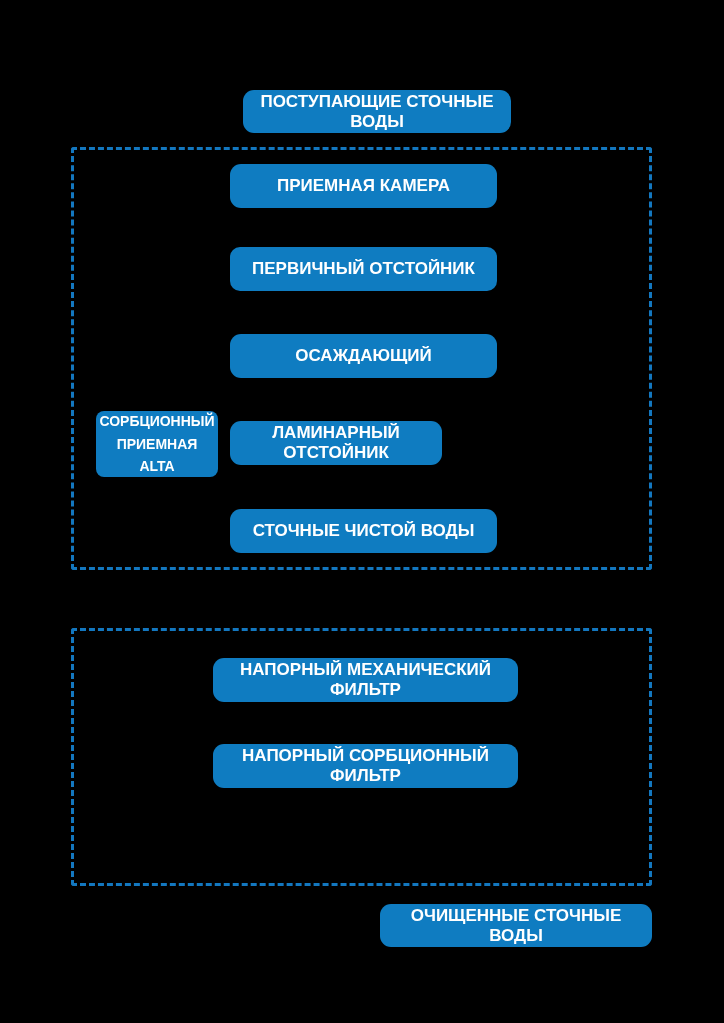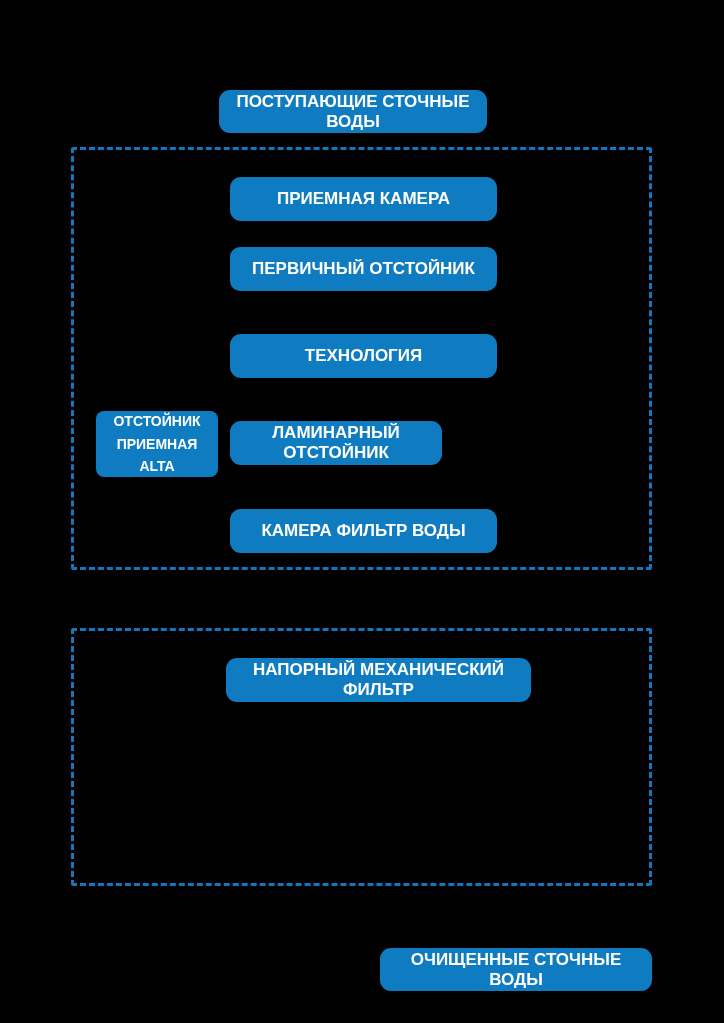--- a/index.html
+++ b/index.html
@@ -52,60 +52,61 @@
     flex-direction: column;
     align-items: center;
     justify-content: center;
     text-align: center;
     font-weight: bold;
     font-size: 14px;
     line-height: 1.6;
     padding: 4px;
   }
   
-  .n-input   { left: 219px; top: 90px;  width: 268px; height: 43px; border-radius: 11px; }
+  .n-input   { left: 243px; top: 90px;  width: 268px; height: 43px; border-radius: 11px; }
   .c-stage1  { left: 71px;  top: 147px; width: 581px; height: 423px; }
-  .n-s1-0    { left: 230px; top: 177px; width: 267px; height: 44px; }
+  .n-s1-0    { left: 230px; top: 164px; width: 267px; height: 44px; }
   .n-s1-1    { left: 230px; top: 247px; width: 267px; height: 44px; border-radius: 10px; }
   .n-s1-2    { left: 230px; top: 334px; width: 267px; height: 44px; }
   .n-s1-3    { left: 230px; top: 421px; width: 212px; height: 44px; }
   .n-s1-4    { left: 230px; top: 509px; width: 267px; height: 44px; }
   .n-side    { left: 96px;  top: 411px; width: 122px; height: 66px; }
   .c-stage2  { left: 71px;  top: 628px; width: 581px; height: 258px; }
-  .n-s2-0    { left: 226px; top: 658px; width: 305px; height: 44px; }
+  .n-s2-0    { left: 213px; top: 658px; width: 305px; height: 44px; }
   .n-s2-1    { left: 213px; top: 744px; width: 305px; height: 44px; }
   .n-s2-2    { left: 213px; top: 829px; width: 305px; height: 44px; }
-  .n-output  { left: 380px; top: 948px; width: 272px; height: 43px; border-radius: 11px; }
+  .n-output  { left: 380px; top: 904px; width: 272px; height: 43px; border-radius: 11px; }
 </style>
 </head>
 <body>
 
 <div class="canvas">
 
 
   <div class="node n-input">ПОСТУПАЮЩИЕ СТОЧНЫЕ ВОДЫ</div>
 
   <div class="stage-container c-stage1"></div>
 
   <div class="node n-s1-0">ПРИЕМНАЯ КАМЕРА</div>
 
   <div class="node n-s1-1">ПЕРВИЧНЫЙ ОТСТОЙНИК</div>
 
-  <div class="node n-s1-2">ТЕХНОЛОГИЯ</div>
+  <div class="node n-s1-2">ОСАЖДАЮЩИЙ</div>
 
   <div class="node n-s1-3">ЛАМИНАРНЫЙ ОТСТОЙНИК</div>
 
   <div class="side-node n-side">
-    <span>ОТСТОЙНИК</span>
+    <span>СОРБЦИОННЫЙ</span>
     <span>ПРИЕМНАЯ ALTA</span>
   </div>
 
-  <div class="node n-s1-4">КАМЕРА ФИЛЬТР ВОДЫ</div>
+  <div class="node n-s1-4">СТОЧНЫЕ ЧИСТОЙ ВОДЫ</div>
 
   <div class="stage-container c-stage2"></div>
 
   <div class="node n-s2-0">НАПОРНЫЙ МЕХАНИЧЕСКИЙ ФИЛЬТР</div>
 
+  <div class="node n-s2-1">НАПОРНЫЙ СОРБЦИОННЫЙ ФИЛЬТР</div>
 
 
   <div class="node n-output">ОЧИЩЕННЫЕ СТОЧНЫЕ ВОДЫ</div>
 
 </div>
 
 </body></html>

